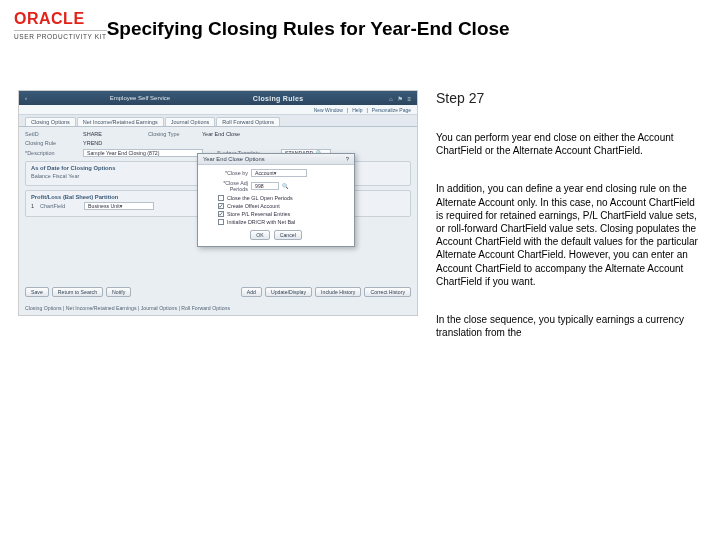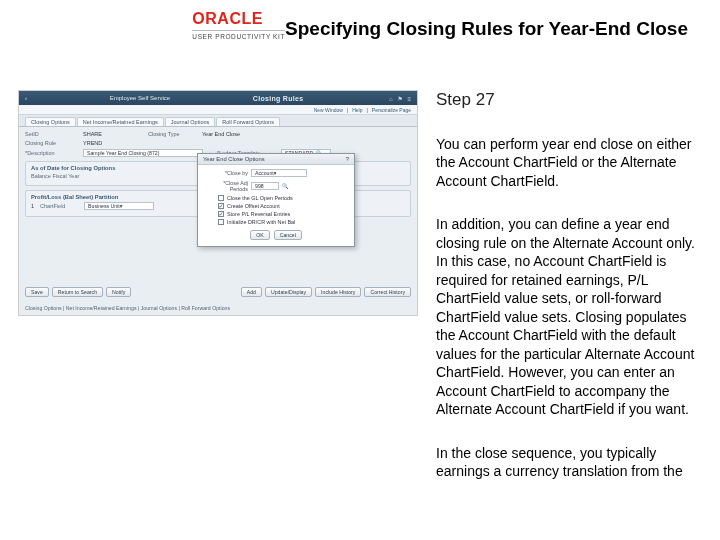--- a/index.html
+++ b/index.html
@@ -10,21 +10,21 @@
     font-family: Arial, Helvetica, sans-serif;
     font-size: 11px;
     color: #222;
     position: relative;
     overflow: hidden;
   }
   .header {
     padding: 10px 14px 4px 14px;
     display: flex;
     align-items: flex-start;
-    justify-content: flex-end;
+    justify-content: flex-start;
   }
   .logo-block { display: flex; flex-direction: column; align-items: flex-start; }
   .oracle-logo {
     font-family: Arial, sans-serif;
     font-weight: bold;
     font-size: 16px;
     color: #e2231a;
     letter-spacing: 0.5px;
   }
   .upk-label {
@@ -42,22 +42,22 @@
     margin-top: 8px;
     margin-right: 18px;
   }
   .content {
     display: flex;
     padding: 46px 14px 0 18px;
     gap: 18px;
   }
   .screenshot-col { flex: 0 0 400px; }
   .text-col { flex: 1; padding-right: 6px; }
-  .step-label { font-size: 17px; margin-bottom: 20px; }
-  .para { font-size: 14px; line-height: 1.32; margin-bottom: 16px; color: #000; margin-top: 25px; }
+  .step-label { font-size: 14px; margin-bottom: 20px; }
+  .para { font-size: 10px; line-height: 1.32; margin-bottom: 16px; color: #000; margin-top: 25px; }
   .para .bold { font-weight: bold; }
 
   
   .fake-app {
     width: 400px;
     height: 226px;
     border: 1px solid #ccc;
     background: #e9eef2;
     font-size: 6px;
     color: #4a5a6a;

